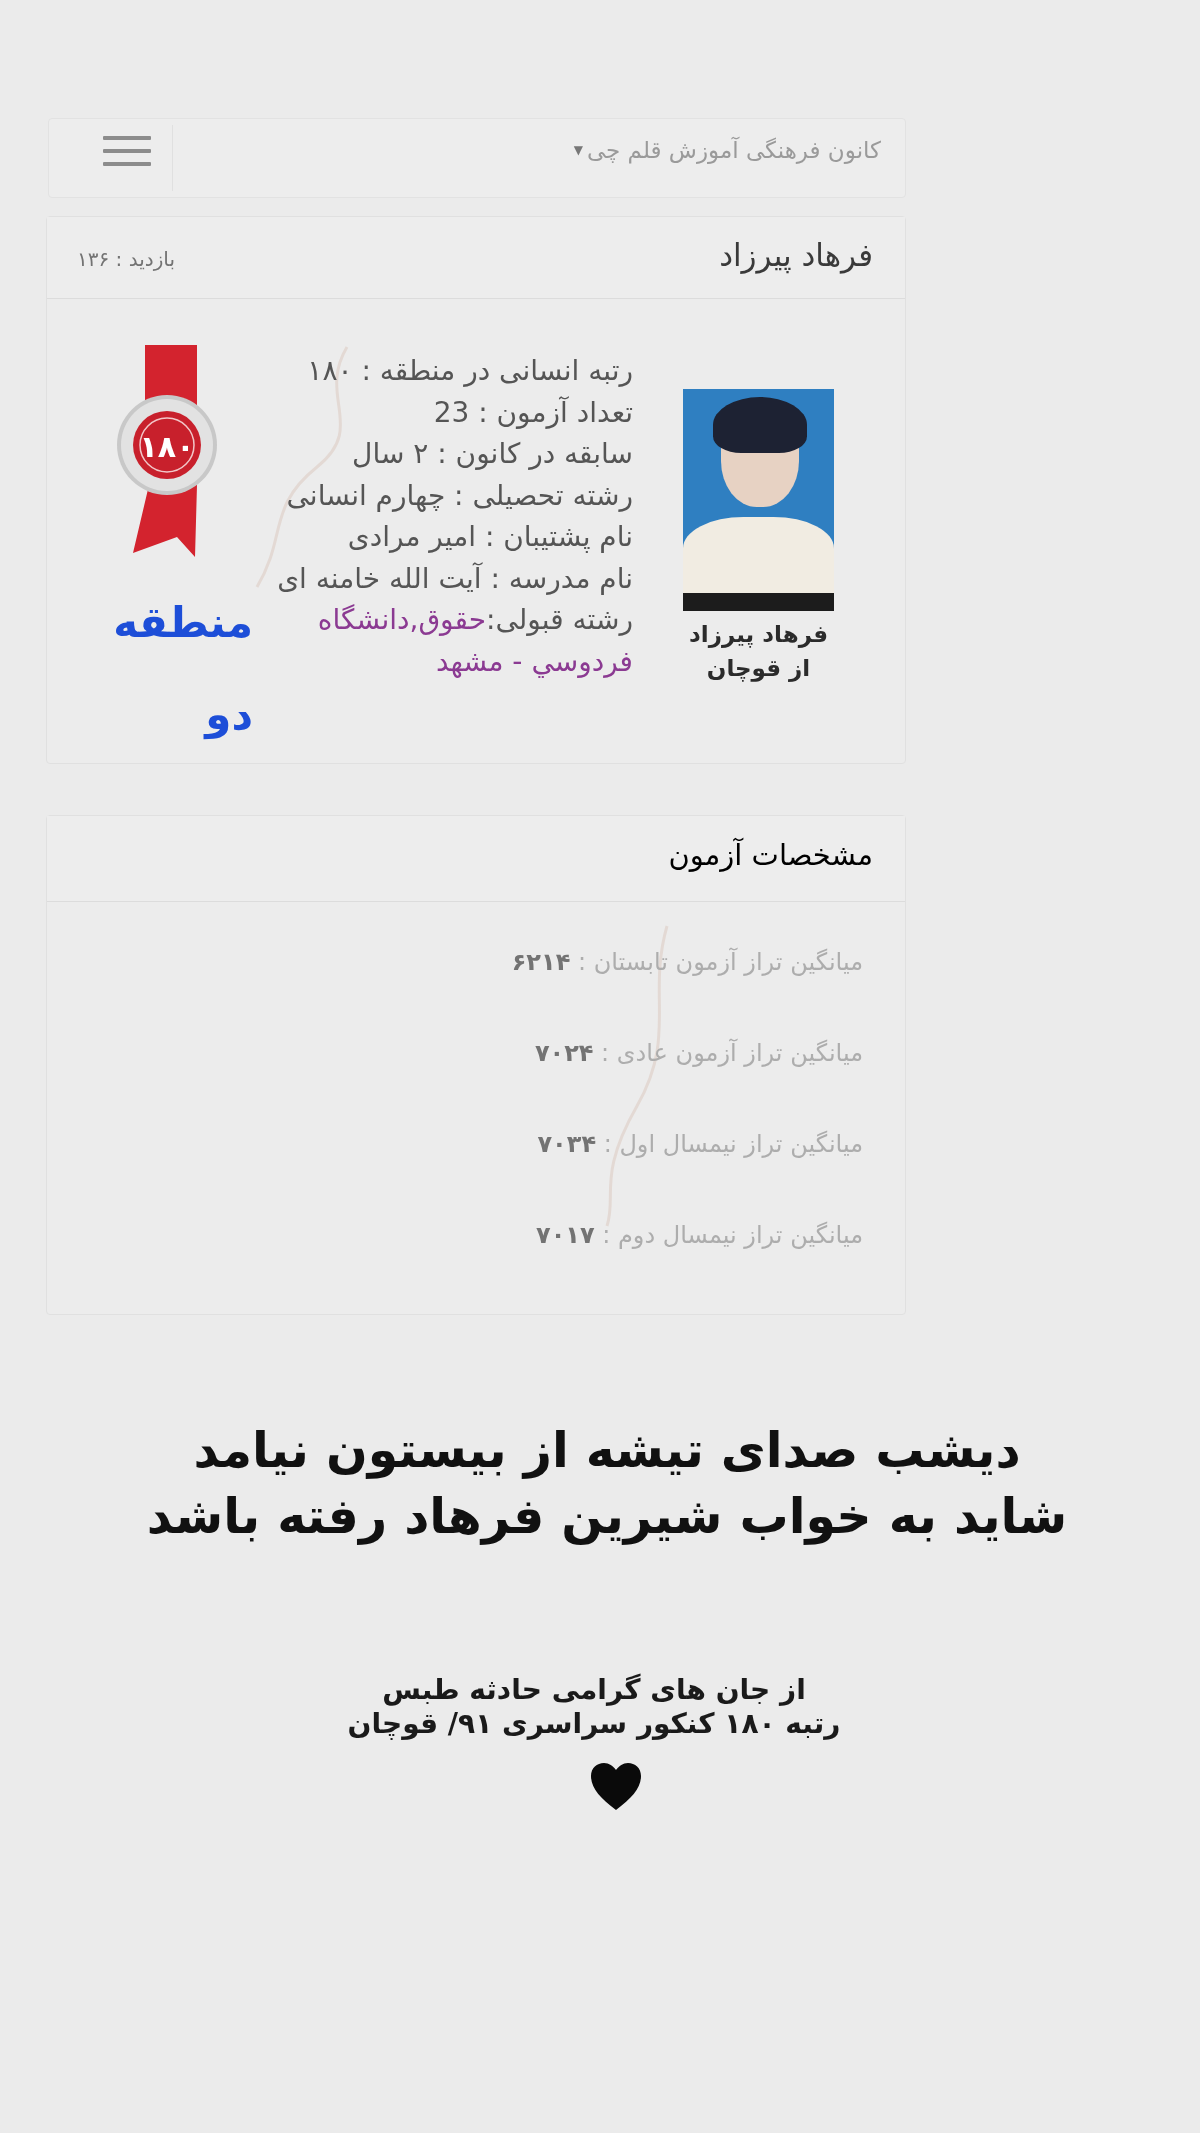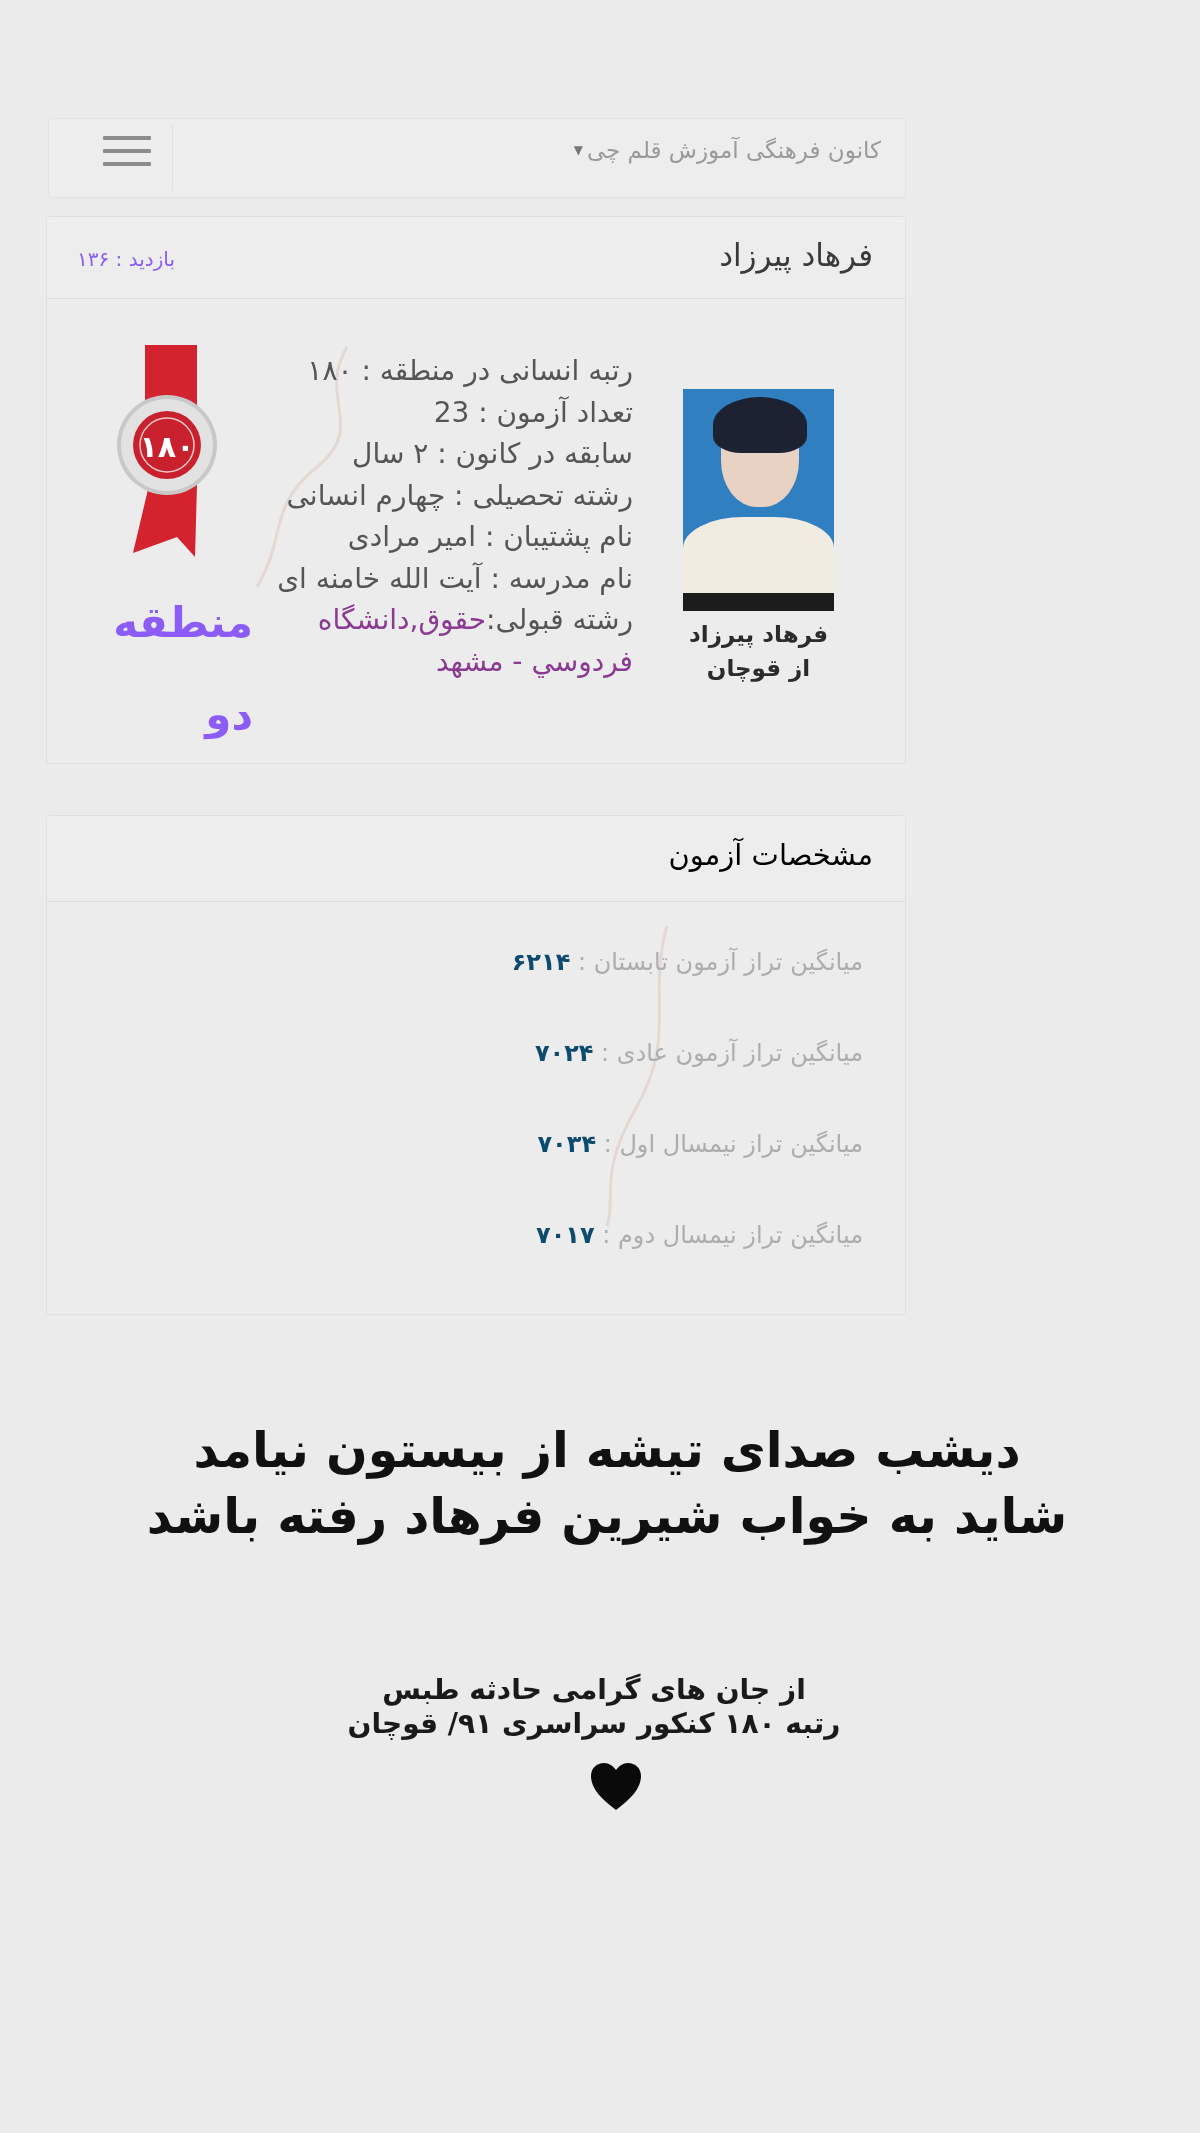--- a/index.html
+++ b/index.html
@@ -17,48 +17,48 @@
   .hamburger { left: 54px; top: 15px; width: 52px; height: 38px; cursor: pointer; }
   .hamburger span { position: absolute; left: 0; width: 48px; height: 4px; background: #8c8c8c; border-radius: 1px; }
 
   
   .card { background: #ececec; border: 1px solid #e0e0e0; border-radius: 4px; }
   .card-head { position: absolute; left: 0; right: 0; top: 0; border-bottom: 1px solid #dcdcdc; background: #ededed; }
 
   .profile-card { left: 46px; top: 216px; width: 860px; height: 548px; }
   .profile-card .card-head { height: 82px; }
   .profile-name { right: 32px; top: 20px; font-size: 31px; color: #3a3a3a; white-space: nowrap; }
-  .visits { left: 30px; top: 30px; font-size: 20px; color: #8b5cf6; white-space: nowrap; }
+  .visits { left: 30px; top: 30px; font-size: 20px; color: #737373; white-space: nowrap; }
 
   .info-list { right: 272px; top: 133px; text-align: right; }
   .info-line { font-size: 28px; line-height: 41.5px; color: #555; white-space: nowrap; }
   .info-line .accent { color: #8b3a92; }
   .accepted-wrap { width: 350px; white-space: normal; line-height: 41.5px; }
 
   .photo { left: 636px; top: 172px; width: 151px; height: 222px; background: #2f7fc1; overflow: hidden; }
   .photo .face { position: absolute; left: 38px; top: 18px; width: 78px; height: 100px;
                  background: #e7d2c3; border-radius: 42% 42% 46% 46%; }
   .photo .hair { position: absolute; left: 30px; top: 8px; width: 94px; height: 56px;
                  background: #1d2233; border-radius: 50% 50% 30% 30%; }
   .photo .shirt { position: absolute; left: 0; top: 128px; width: 151px; height: 78px;
                   background: #f1ece2; border-radius: 40% 40% 0 0; }
   .photo .bar { position: absolute; left: 0; bottom: 0; width: 151px; height: 18px; background: #1c1c1c; }
   .photo-caption { left: 636px; top: 400px; width: 151px; text-align: center; font-size: 23px;
                    font-weight: bold; line-height: 34px; color: #2b2b2b; }
 
   .badge { left: 68px; top: 128px; width: 112px; height: 212px; }
   .region { left: 66px; top: 360px; width: 140px; text-align: right; font-size: 42px;
-            font-weight: bold; line-height: 92px; color: #8b5cf6; }
+            font-weight: bold; line-height: 92px; color: #1d4ed8; }
 
   .exam-card { left: 46px; top: 815px; width: 860px; height: 500px; }
   .exam-card .card-head { height: 86px; }
   .exam-title { right: 32px; top: 22px; font-size: 29px; color: #000000; white-space: nowrap; }
   .exam-rows { right: 42px; top: 132px; text-align: right; }
   .exam-row { font-size: 24px; color: #adadad; height: 91px; white-space: nowrap; }
-  .exam-row .val { color: #0c4a6e; font-weight: bold; }
+  .exam-row .val { color: #737373; font-weight: bold; }
 
   .poem { left: 0; top: 1418px; width: 1214px; text-align: center; font-size: 49px; font-weight: bold;
           line-height: 66px; color: #111; }
   .credit { left: 0; top: 1673px; width: 1188px; text-align: center; font-size: 28px; font-weight: bold;
             line-height: 34px; color: #1a1a1a; }
   .heart { left: 590px; top: 1762px; width: 52px; height: 50px; }
 
   .watermark { pointer-events: none; opacity: 0.25; }
 </style>
 </head>

